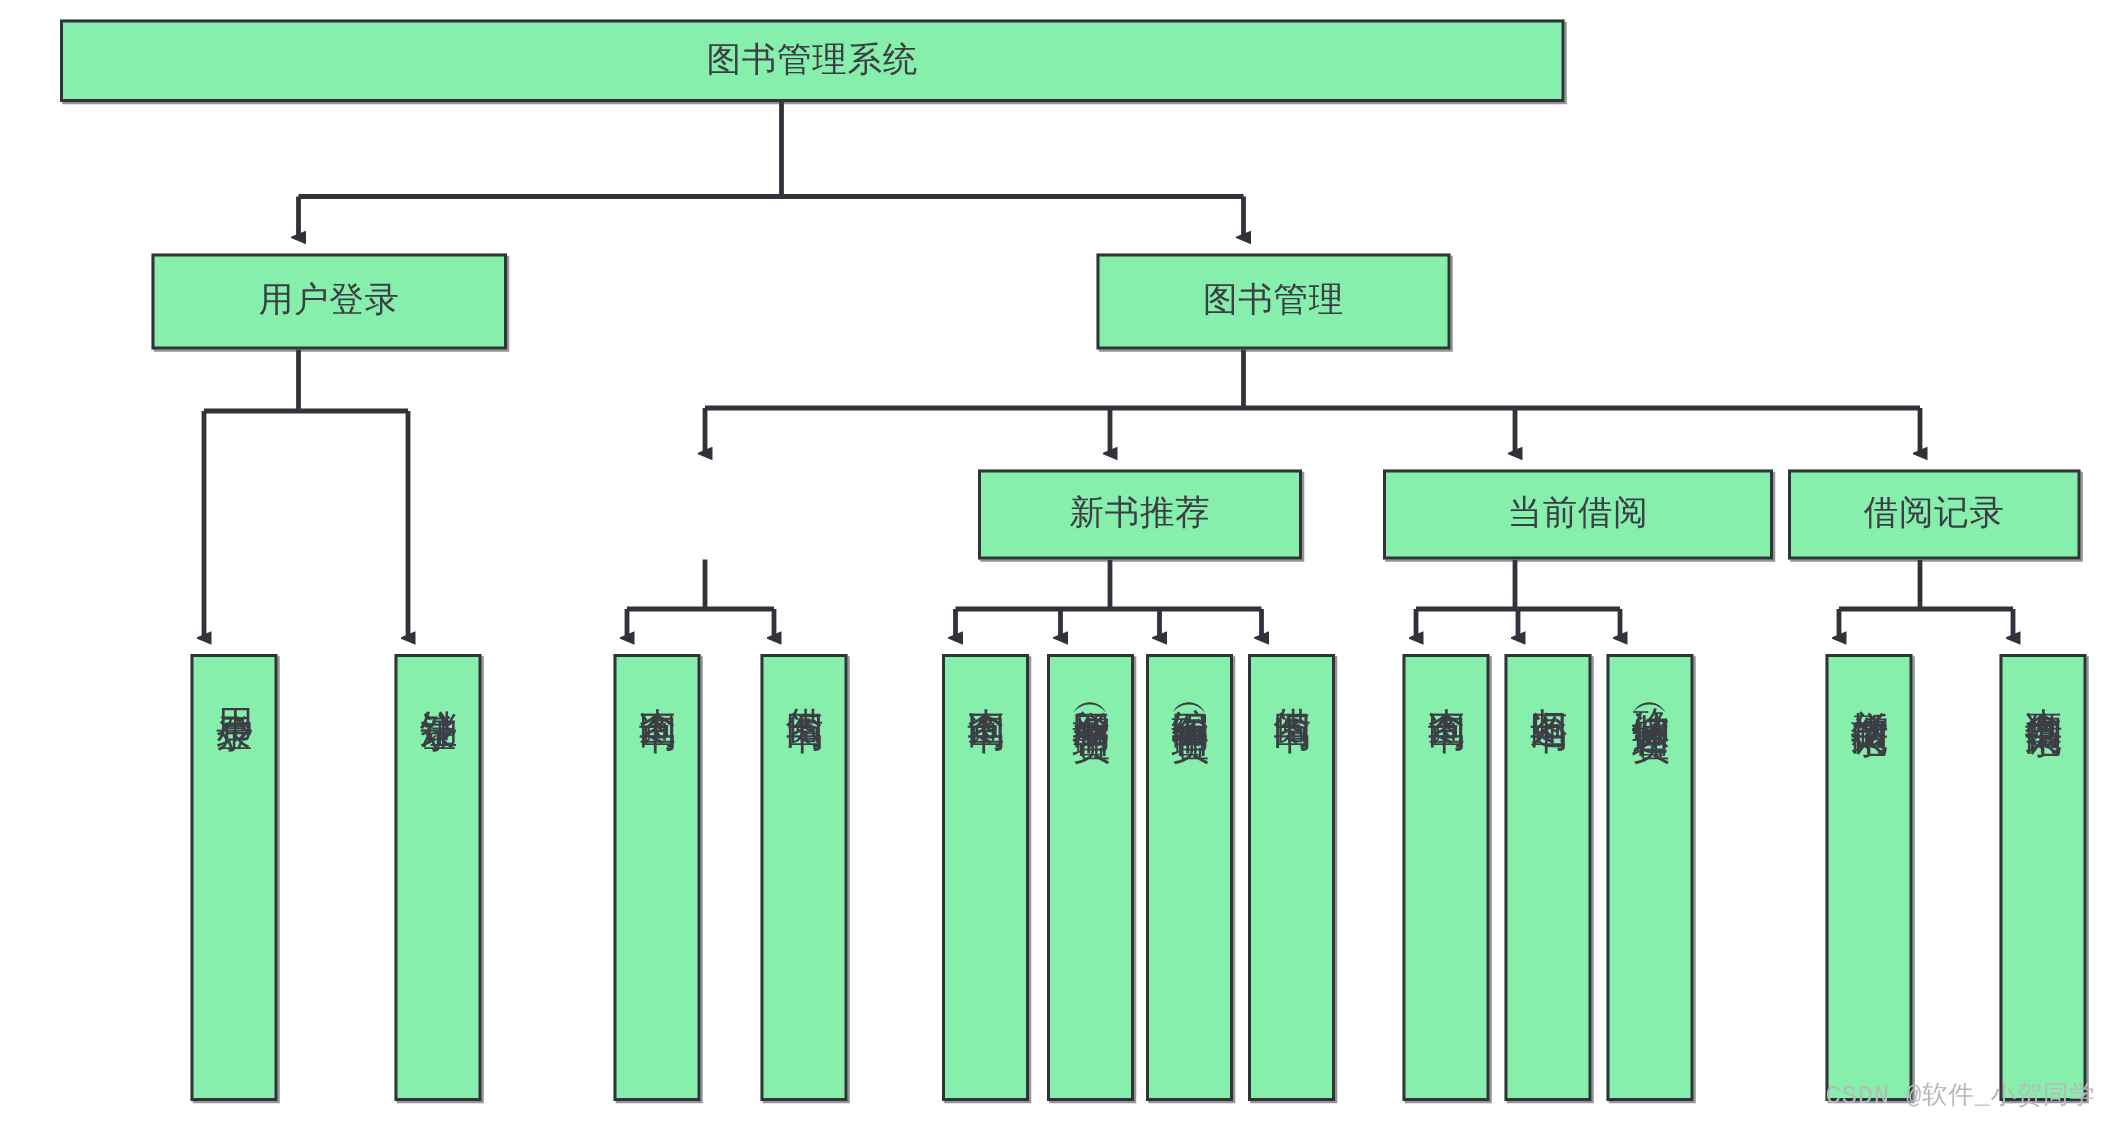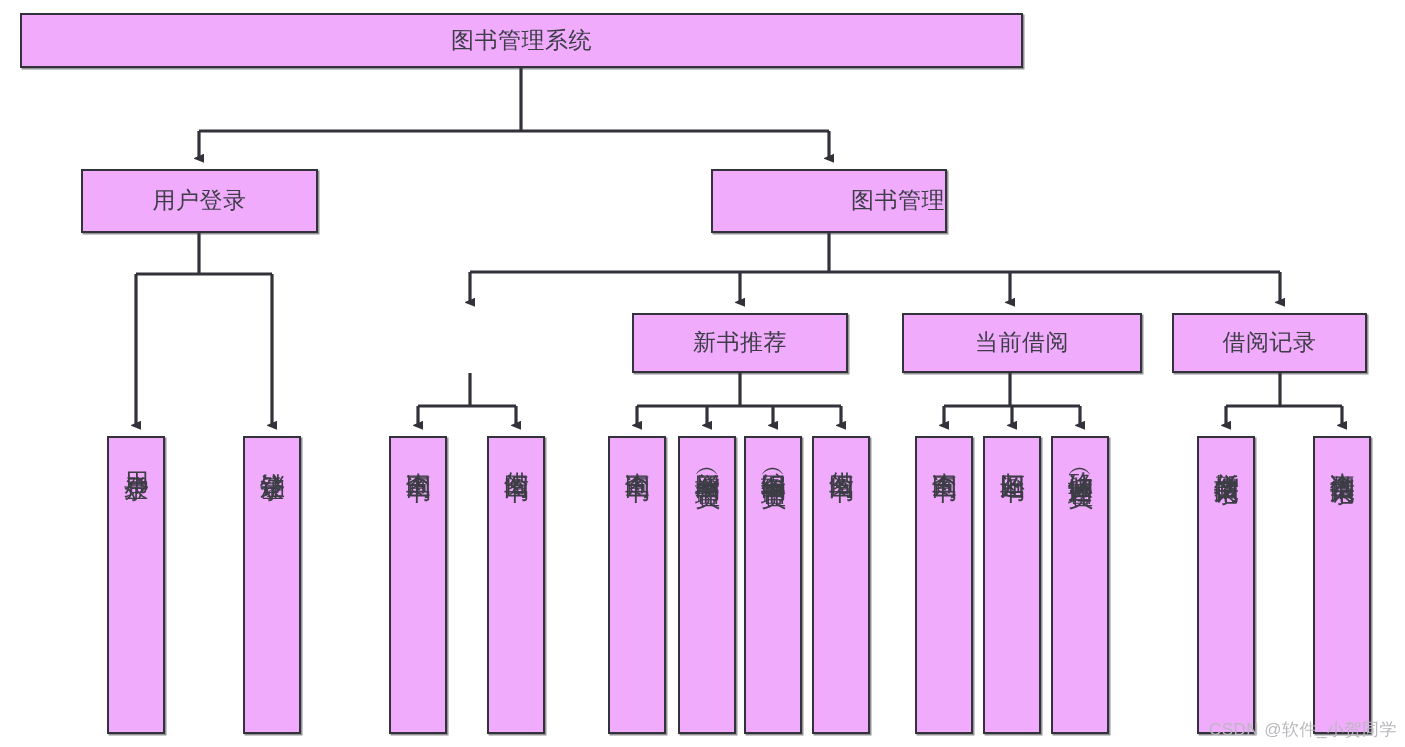--- a/index.html
+++ b/index.html
@@ -21,26 +21,27 @@
   svg.diagram-canvas {
     position: absolute;
     left: 0;
     top: 0;
     width: 1405px;
     height: 747px;
   }
   .node-box {
     position: absolute;
     box-sizing: border-box;
-    background: #f0abfc;
+    background: #86efac;
     border: 2px solid #32323a;
     box-shadow: 1.5px 1.5px 0 rgba(60,60,65,0.55);
     display: flex;
     align-items: center;
     justify-content: center;
+    margin-left: 20px;
   }
   .node-label {
     color: #3d3d46;
     font-family: "DejaVu Sans", "Liberation Sans", sans-serif;
     font-weight: 400;
     letter-spacing: 0.5px;
     white-space: pre;
     text-align: center;
   }
   .node-h .node-label {
@@ -58,21 +59,21 @@
     font-size: 25px;
     line-height: 1.12;
     letter-spacing: 2px;
   }
   .watermark {
     position: absolute;
     right: 8px;
     bottom: 6px;
     font-size: 17px;
     color: #b9b9bd;
-    font-family: Liberation Sans, sans-serif;
+    font-family: Liberation Mono, monospace;
     letter-spacing: 0.5px;
     white-space: pre;
     pointer-events: none;
   }
 </style>
 </head>
 <body>
 
 <div id="diagram-root">
 
@@ -126,28 +127,28 @@
     </g>
   </svg>
 
   <div class="node-box node-h" style="left:20px; top:13px; width:1003px; height:55px;">
     <span class="node-label">图书管理系统</span>
   </div>
 
   <div class="node-box node-h" style="left:81px; top:169px; width:237px; height:64px;">
     <span class="node-label">用户登录</span>
   </div>
-  <div class="node-box node-h" style="left:711px; top:169px; width:236px; height:64px;justify-content:flex-end;">
+  <div class="node-box node-h" style="left:711px; top:169px; width:236px; height:64px;">
     <span class="node-label">图书管理</span>
   </div>
 
   <div class="node-box node-h" style="left:632px; top:313px; width:216px; height:60px;">
     <span class="node-label">新书推荐</span>
   </div>
-  <div class="node-box node-h" style="left:902px; top:313px; width:240px; height:60px;">
+  <div class="node-box node-h" style="left:902px; top:313px; width:260px; height:60px;">
     <span class="node-label">当前借阅</span>
   </div>
   <div class="node-box node-h" style="left:1172px; top:313px; width:195px; height:60px;">
     <span class="node-label">借阅记录</span>
   </div>
 
   <div class="node-box node-v" style="left:107px; top:436px; width:58px; height:298px;">
     <span class="node-label">用户登录</span>
   </div>
   <div class="node-box node-v" style="left:243px; top:436px; width:58px; height:298px;">

